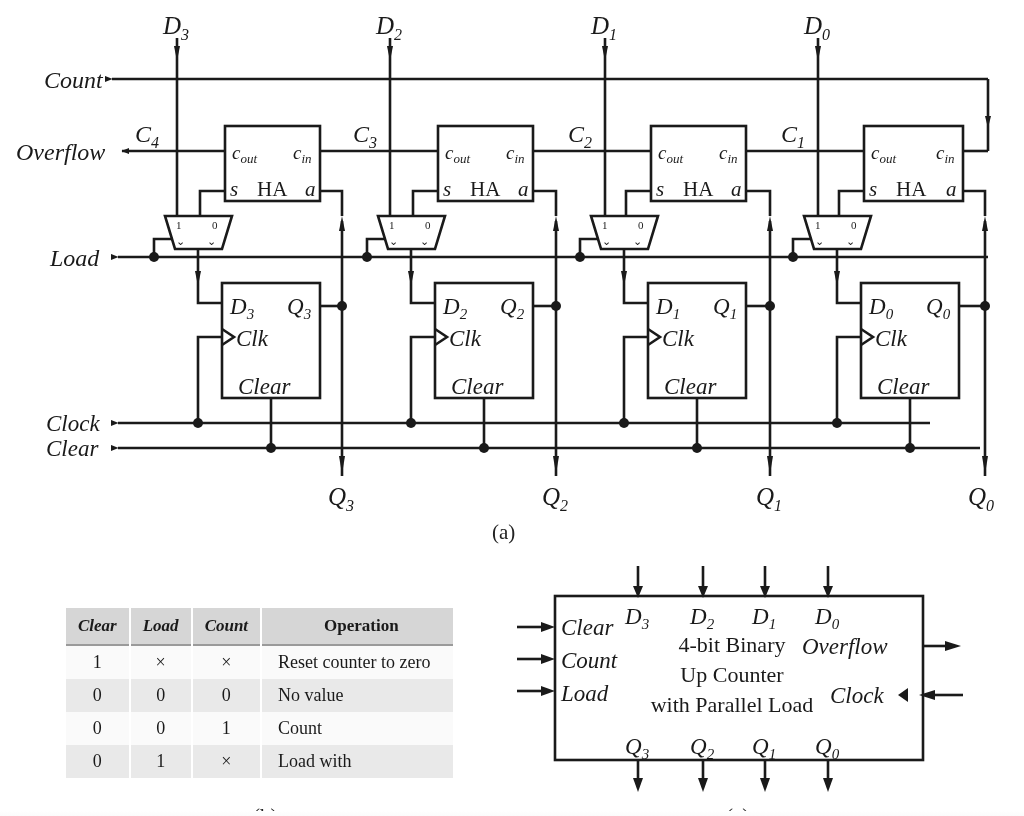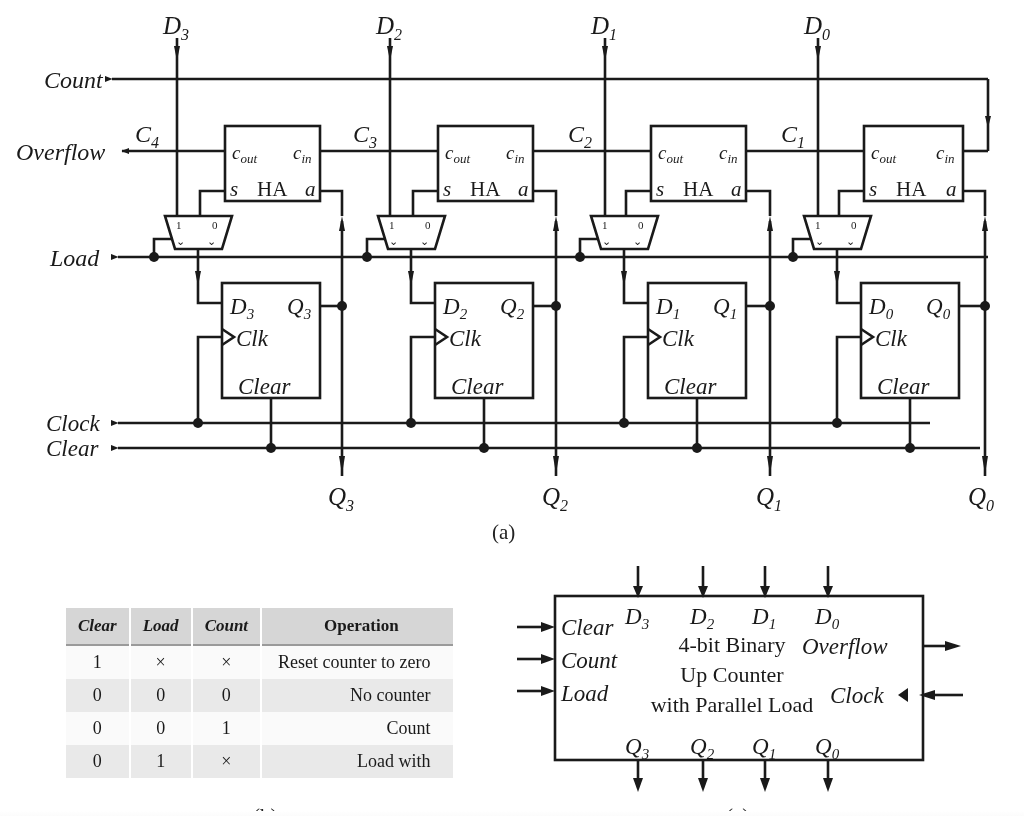--- a/index.html
+++ b/index.html
@@ -27,21 +27,21 @@
   #truth-table th{
     background:#d6d6d6;
     font-style:italic;font-weight:bold;
     padding:8px 12px;text-align:center;white-space:nowrap;
     border-bottom:2px solid #9a9a9a;
   }
   #truth-table th.op{font-style:normal;padding-left:28px;padding-right:20px;margin-left:32px;}
   #truth-table td{
     padding:6px 12px;text-align:center;white-space:nowrap;font-size:18px;
   }
-  #truth-table td.op{text-align:right;padding-left:16px;padding-right:22px;}
+  #truth-table td.op{text-align:left;padding-left:16px;padding-right:22px;}
   #truth-table tbody tr:nth-child(odd) td{background:#fafafa;}
   #truth-table tbody tr:nth-child(even) td{background:#e9e9e9;}
   .cap{
     position:absolute;font-size:21px;color:#222;font-family:"Liberation Serif", serif;
   }
 </style>
 </head>
 <body>
 
 <div id="root">
@@ -362,21 +362,21 @@
       <tr>
         <td>1</td>
         <td>×</td>
         <td>×</td>
         <td class="op">Reset counter to zero</td>
       </tr>
       <tr>
         <td>0</td>
         <td>0</td>
         <td>0</td>
-        <td class="op">No counter</td>
+        <td class="op">No value</td>
       </tr>
       <tr>
         <td>0</td>
         <td>0</td>
         <td>1</td>
         <td class="op">Count</td>
       </tr>
       <tr>
         <td>0</td>
         <td>1</td>

